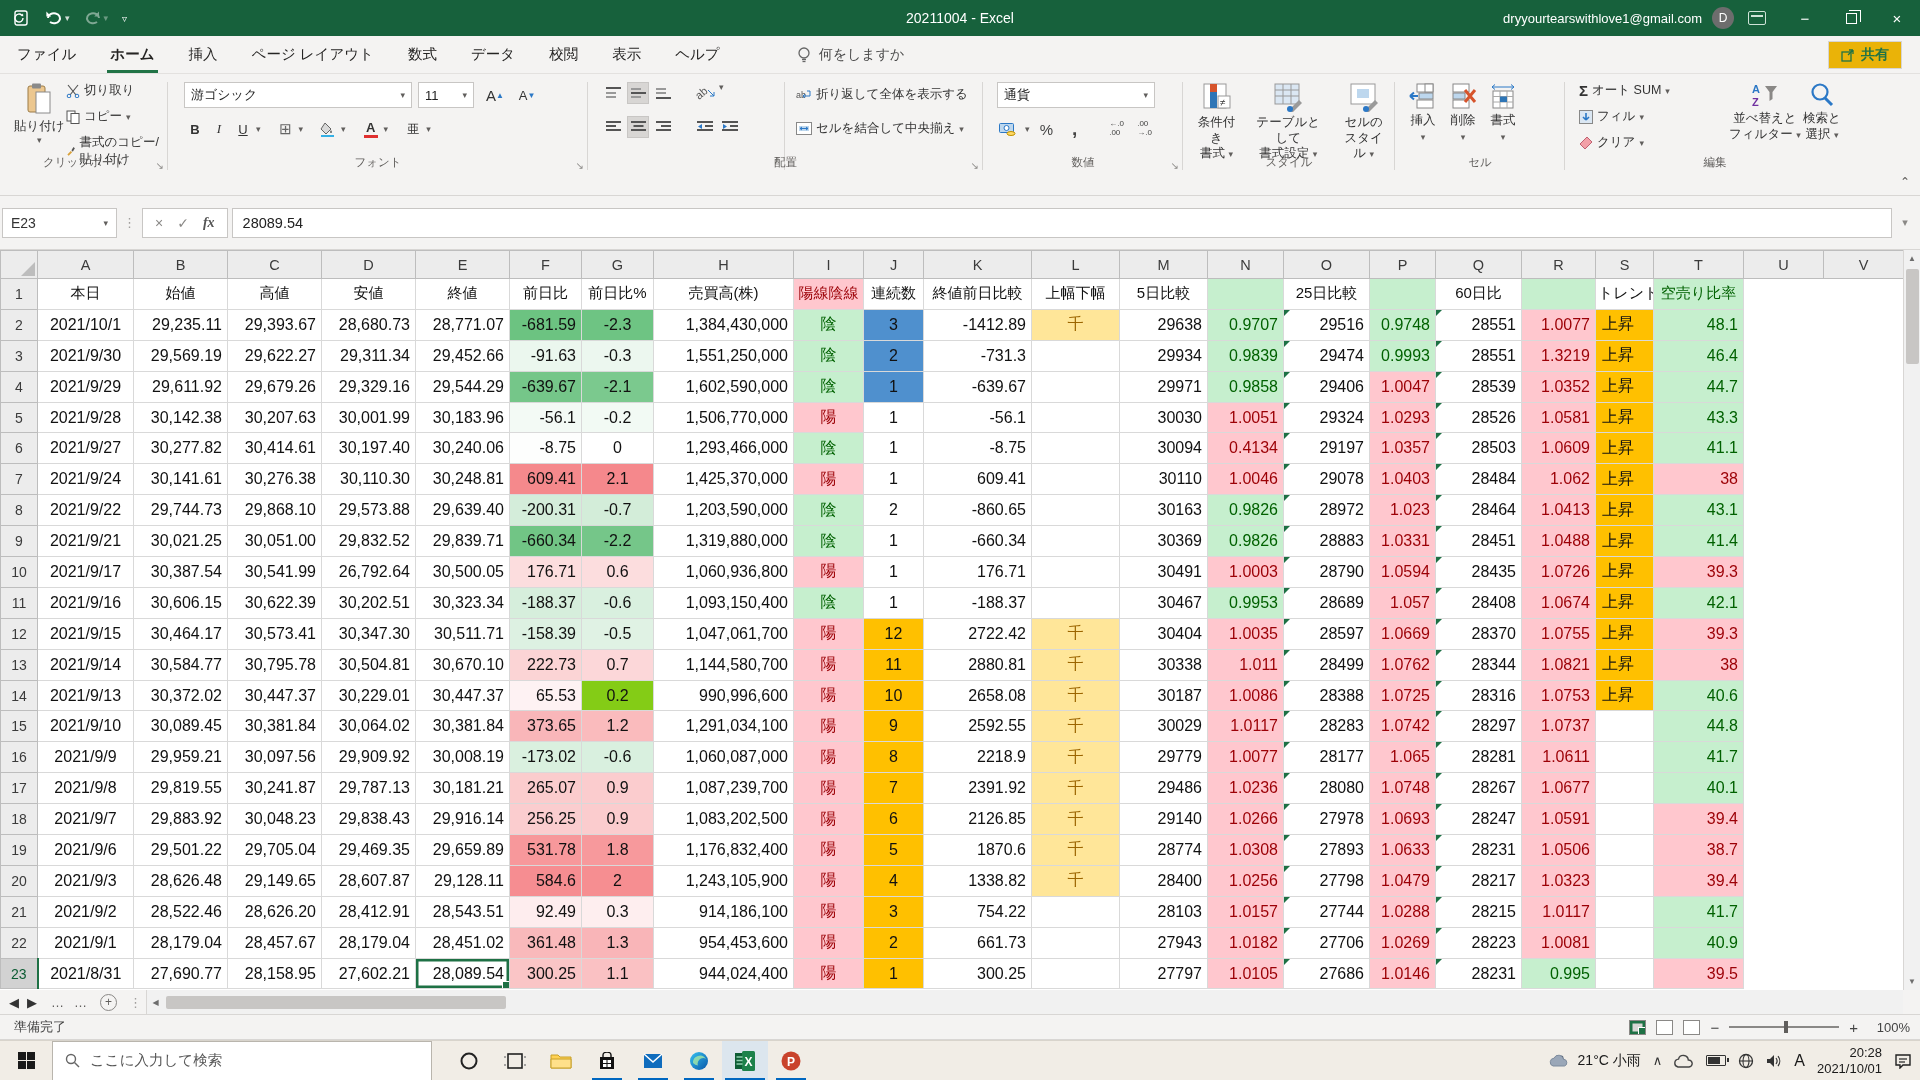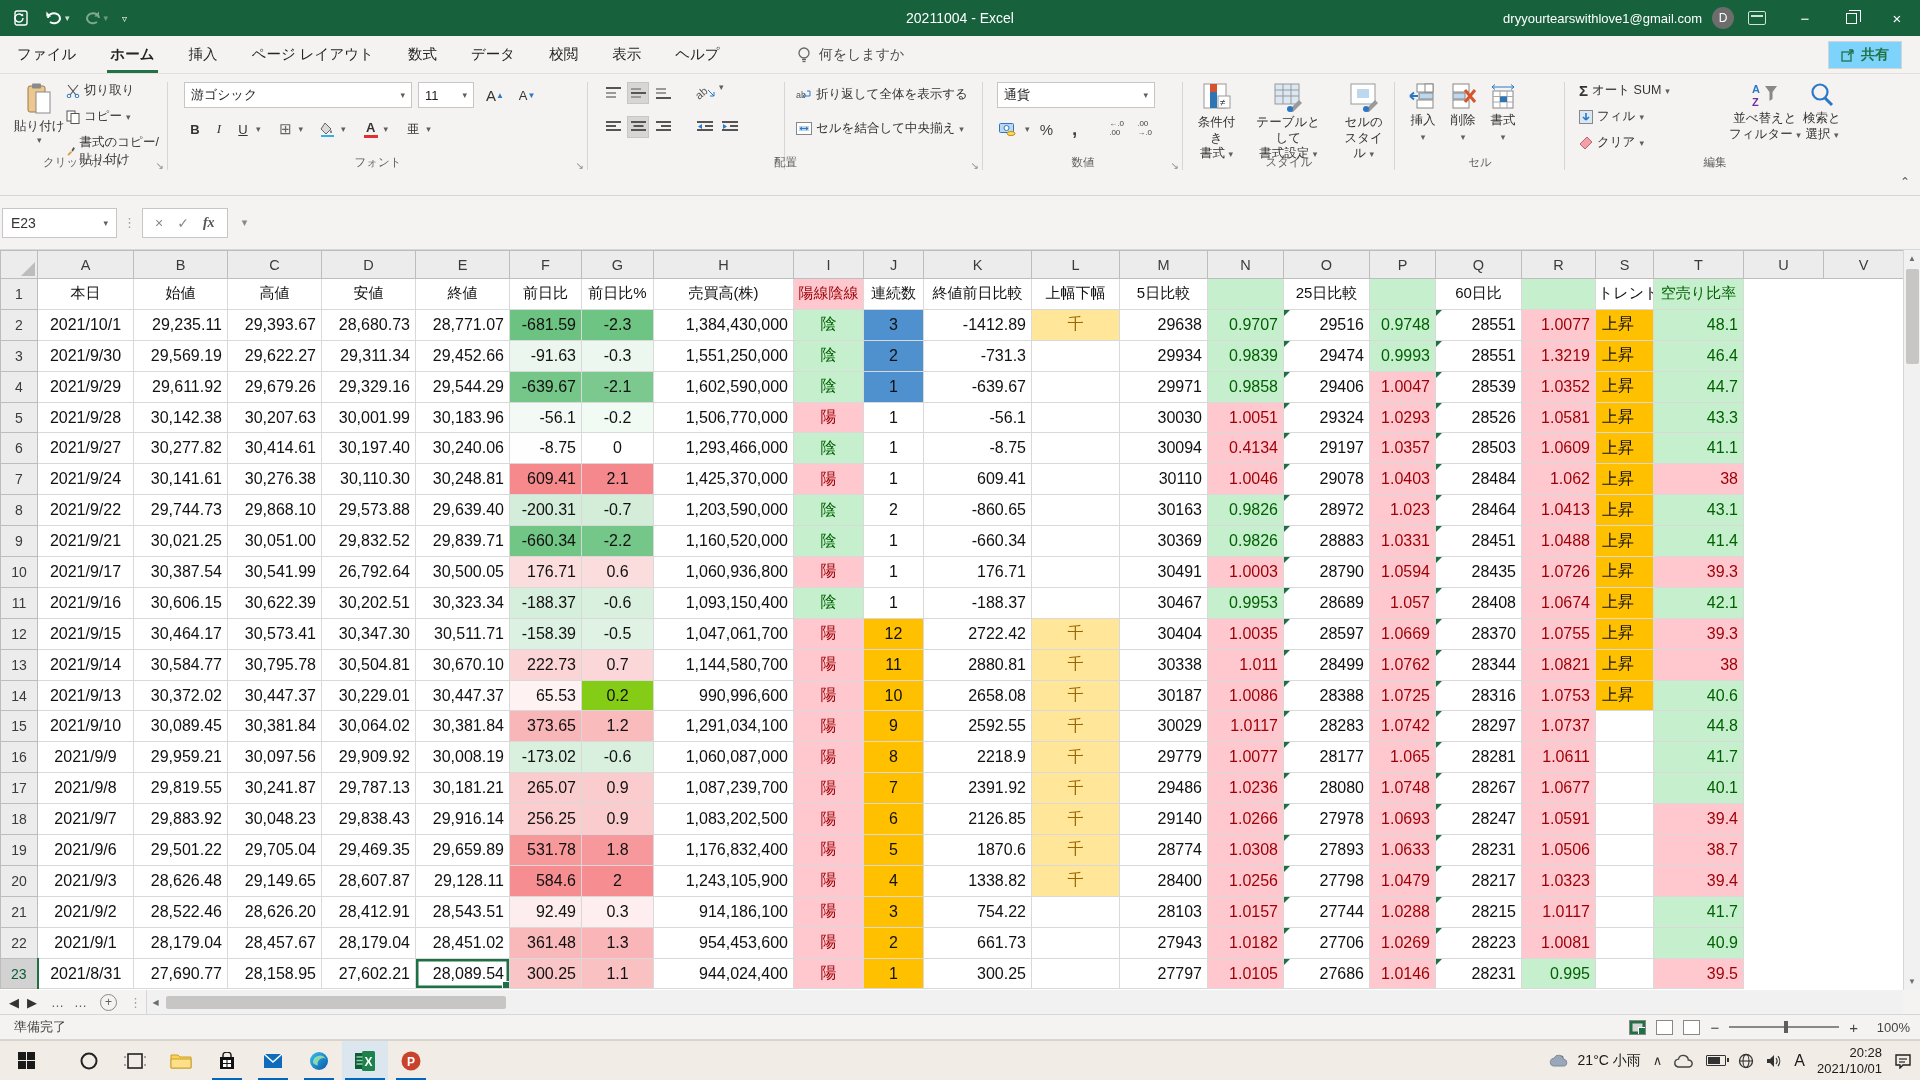--- a/index.html
+++ b/index.html
@@ -22,21 +22,21 @@
   .wbtn.close{background:transparent}
   .restore{width:11px;height:11px;border:1px solid #fff;position:relative;background:transparent}
   .restore:before{content:"";position:absolute;left:2px;top:-4px;width:11px;height:11px;border:1px solid #fff;border-bottom:none;border-left:none}
 
   
   .tabrow{position:absolute;left:0;top:36px;width:1920px;height:38px;background:#f4f3f2;display:flex;align-items:center;border-bottom:1px solid #e3e1df}
   .mtab{font-size:14.5px;color:#252423;padding:9px 17px;position:relative;white-space:nowrap}
   .mtab.active{font-weight:bold}
   .mtab.active:after{content:"";position:absolute;left:14px;right:14px;bottom:0;height:3px;background:#217346}
   .tellme{display:flex;align-items:center;gap:8px;margin-left:60px;color:#4a4a4a;font-size:14px}
-  .share{position:absolute;right:18px;display:flex;align-items:center;gap:6px;background:#7dd3fc;border:1px solid #d6d4d2;padding:4px 12px;font-size:14px;color:#217346;font-weight:bold}
+  .share{position:absolute;right:18px;display:flex;align-items:center;gap:6px;background:#eab308;border:1px solid #d6d4d2;padding:4px 12px;font-size:14px;color:#217346;font-weight:bold}
 
   
   .ribbon{position:absolute;left:0;top:74px;width:1920px;height:122px;background:#f4f3f2;border-bottom:1px solid #d8d6d4}
   .rgroup{position:absolute;top:0;height:100px}
   .rgsep{position:absolute;top:8px;width:1px;height:88px;background:#d8d6d4}
   .rglabel{position:absolute;bottom:4px;width:100%;text-align:center;font-size:11.5px;color:#605e5c}
   .launcher{position:absolute;bottom:3px;right:4px;font-size:10px;color:#8a8886}
   .bigbtn{display:inline-flex;flex-direction:column;align-items:center;font-size:12.5px;color:#333;text-align:center;line-height:1.25;padding:4px 6px}
   .bigbtn .bi{margin-bottom:3px}
   .smallrow{display:flex;align-items:center;gap:4px;font-size:12.5px;color:#333}
@@ -553,20 +553,23 @@
   <div class="fbar">
     <div class="namebox">
       <span>E23</span>
       <span class="arr">▾</span>
     </div>
     <span class="fdots">⋮</span>
     <div class="fbtns">
       <span>×</span>
       <span>✓</span>
       <span class="fx">fx</span>
+    </div>
+    <div class="finput">
+      <span>28089.54</span>
     </div>
     <span class="fexp">▾</span>
   </div>
 
   <div class="gridwrap">
     <div id="grid">
         <table class="xl">
           <colgroup>
             <col style="width:37px">
             <col style="width:96px">
@@ -820,21 +823,21 @@
             </tr>
             <tr>
               <th class="rowhdr">9</th>
               <td class="c" style="">2021/9/21</td>
               <td class="r" style="">30,021.25</td>
               <td class="r" style="">30,051.00</td>
               <td class="r" style="">29,832.52</td>
               <td class="r" style="">29,839.71</td>
               <td class="r" style="background:rgb(113,197,133);">-660.34</td>
               <td class="c" style="background:rgb(117,198,137);">-2.2</td>
-              <td class="r" style="">1,160,520,000</td>
+              <td class="r" style="">1,319,880,000</td>
               <td class="c good" style="">陰</td>
               <td class="c" style="">1</td>
               <td class="r" style="">-660.34</td>
               <td class="c" style=""></td>
               <td class="r" style="">30369</td>
               <td class="r good" style="">0.9826</td>
               <td class="r tri" style="">28883</td>
               <td class="r bad" style="">1.0331</td>
               <td class="r tri" style="">28451</td>
               <td class="r bad" style="">1.0488</td>
@@ -1236,20 +1239,27 @@
 
   <div class="taskbar">
     <span class="startbtn">
       <span class="winlogo">
           <i></i>
           <i></i>
           <i></i>
           <i></i>
         </span>
     </span>
+    <span class="tsearch">
+      <svg width="15" height="15" viewBox="0 0 15 15">
+          <circle cx="6" cy="6" r="4.5" fill="none" stroke="#666" stroke-width="1.4"></circle>
+          <line x1="9.5" y1="9.5" x2="14" y2="14" stroke="#666" stroke-width="1.4"></line>
+        </svg>
+      <span>ここに入力して検索</span>
+    </span>
     <span class="ticons">
       <span class="ticon">
           <svg width="20" height="20">
             <circle cx="10" cy="10" r="7.5" fill="none" stroke="#222" stroke-width="2"></circle>
           </svg>
         </span>
       <span class="ticon">
           <svg width="22" height="18">
             <rect x="4" y="2" width="14" height="14" fill="none" stroke="#222" stroke-width="1.6"></rect>
             <line x1="0" y1="5" x2="2" y2="5" stroke="#888" stroke-width="1.6"></line>

